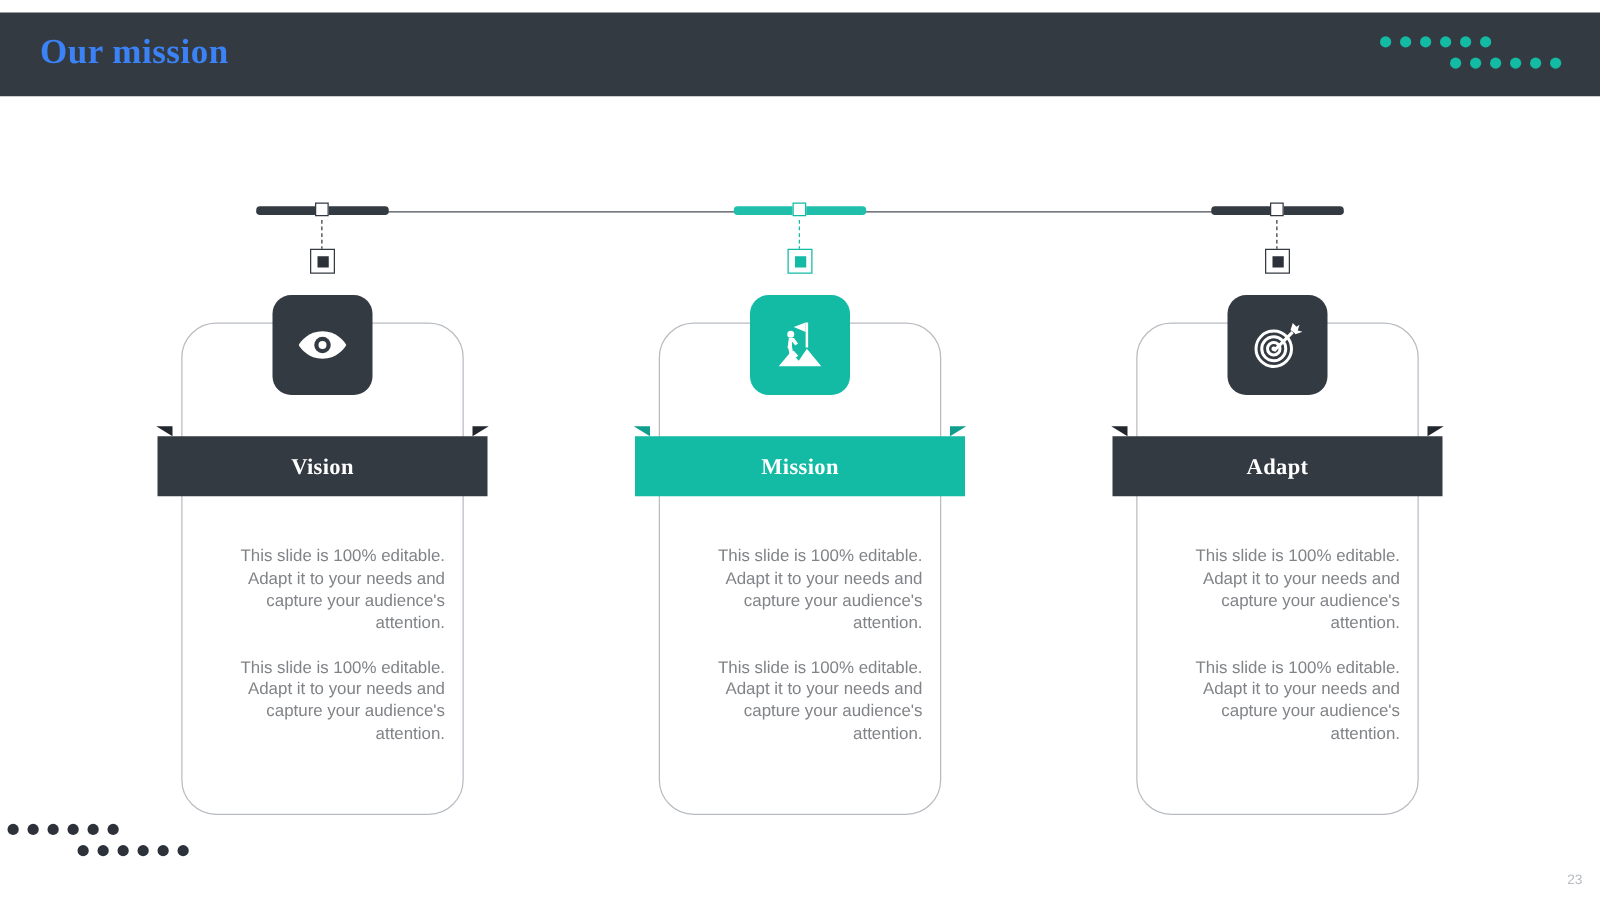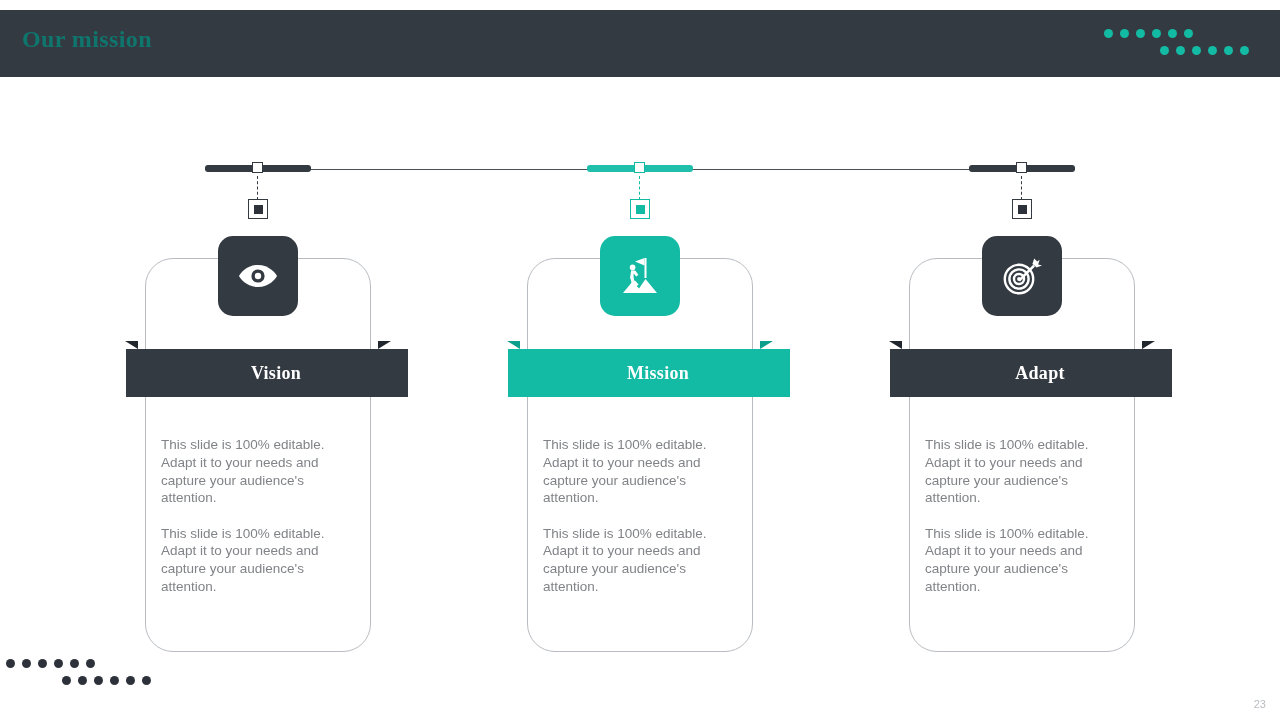--- a/index.html
+++ b/index.html
@@ -19,26 +19,26 @@
   #header-bar {
     position: absolute;
     left: 0;
     top: 10px;
     width: 1280px;
     height: 67px;
     background: #343a42;
   }
   #page-title {
     position: absolute;
-    left: 22px;
+    left: 32px;
     top: 26px;
     font-family: "Liberation Serif", serif;
     font-weight: bold;
-    font-size: 24px;
-    color: #0f766e;
+    font-size: 28px;
+    color: #3b82f6;
     letter-spacing: 0.4px;
     white-space: nowrap;
   }
 
   
   .dot-cluster { position: absolute; }
   .dot-row { position: relative; height: 16px; }
   .dot {
     position: absolute;
     width: 9px;
@@ -164,21 +164,20 @@
   }
   .ribbon-body {
     position: absolute;
     left: 0;
     top: 0;
     width: 264px;
     height: 48px;
     display: flex;
     align-items: center;
     justify-content: center;
-    padding-left: 18px;
   }
   .ribbon-body.dark { background: #343a42; }
   .ribbon-body.teal { background: #13bba4; }
   .ribbon-label {
     font-family: "Liberation Serif", serif;
     font-weight: bold;
     font-size: 18px;
     color: #ffffff;
     letter-spacing: 0.3px;
   }
@@ -200,21 +199,21 @@
   }
   .ribbon-fold.teal-fold.left { border-right-color: #0e9e8c; }
   .ribbon-fold.teal-fold.right { border-left-color: #0e9e8c; }
 
   
   .card-text {
     position: absolute;
     left: 63px;
     top: 200px;
     width: 195px;
-    text-align: left;
+    text-align: right;
     font-size: 13.5px;
     line-height: 17.8px;
     color: #808387;
   }
   .card-text p { margin: 0; }
   .card-text p + p { margin-top: 17.5px; }
 
   
   #page-number {
     position: absolute;

